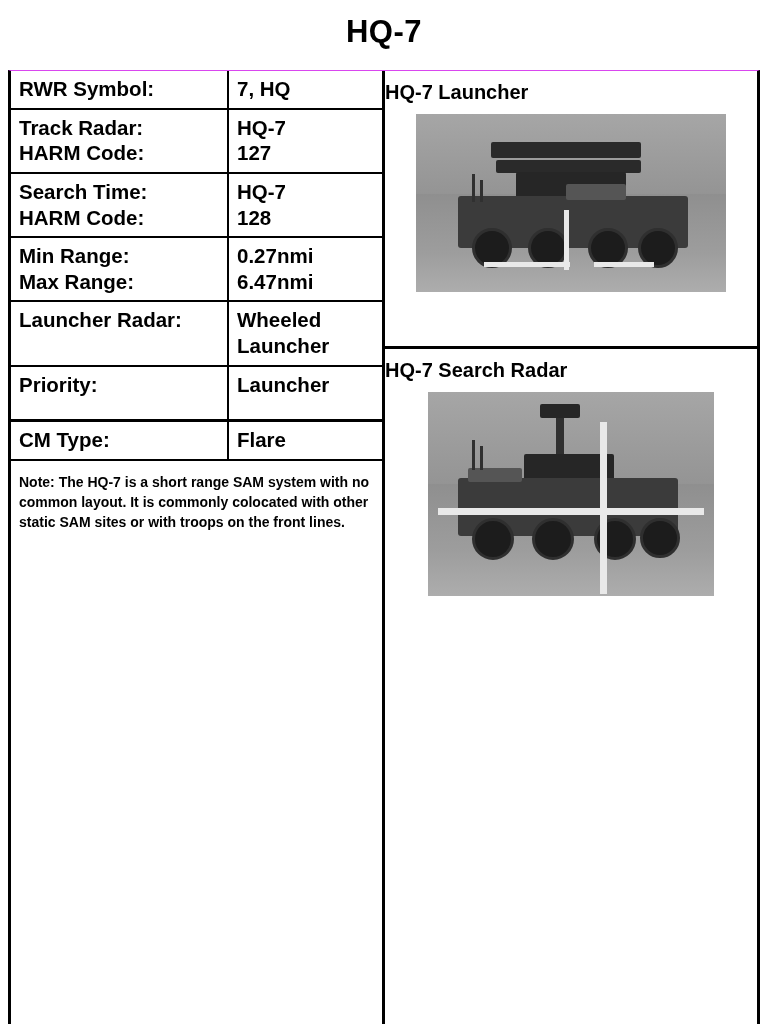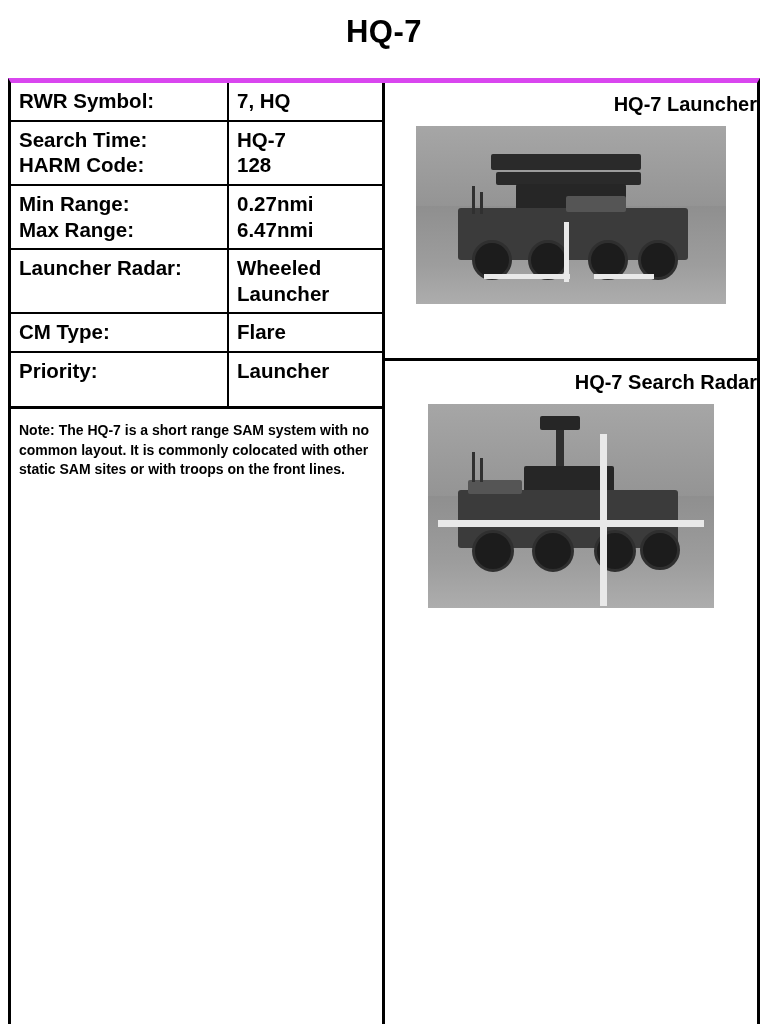--- a/index.html
+++ b/index.html
@@ -28,25 +28,24 @@
     padding-top: 14px;
     padding-bottom: 12px;
   }
   .content {
     position: absolute;
     top: 70px;
     left: 8px;
     right: 8px;
     bottom: 0;
     display: flex;
-    border-top: 5px solid #d946ef;
+    border-top: 1px solid #d946ef;
     border-left: 3px solid #000;
     border-right: 3px solid #000;
     box-sizing: border-box;
-    margin-top: 8px;
   }
   .left-col {
     width: 374px;
     border-right: 3px solid #000;
     box-sizing: border-box;
     display: flex;
     flex-direction: column;
   }
   .right-col {
     flex: 1;
@@ -78,21 +77,21 @@
   }
   .note {
     font-size: 14px;
     font-weight: bold;
     line-height: 1.42;
     padding: 12px 10px 10px 8px;
   }
   .panel {
     box-sizing: border-box;
     padding: 10px 0 6px 0;
-    text-align: right;
+    text-align: left;
   }
   .panel.first {
     border-bottom: 3px solid #000;
     height: 278px;
   }
   .panel-title {
     font-size: 20px;
     font-weight: bold;
     margin-bottom: 10px;
   }
@@ -169,42 +168,48 @@
 
     <div class="left-col">
 
       <table class="spec">
         <tbody>
           <tr>
             <td class="label">RWR Symbol:</td>
             <td class="value">7, HQ</td>
           </tr>
           <tr>
+            <td class="label" style="white-space:pre-line">Track Radar:
+HARM Code:</td>
+            <td class="value" style="white-space:pre-line">HQ-7
+127</td>
+          </tr>
+          <tr>
             <td class="label" style="white-space:pre-line">Search Time:
 HARM Code:</td>
             <td class="value" style="white-space:pre-line">HQ-7
 128</td>
           </tr>
           <tr>
             <td class="label" style="white-space:pre-line">Min Range:
 Max Range:</td>
             <td class="value" style="white-space:pre-line">0.27nmi
 6.47nmi</td>
           </tr>
           <tr>
             <td class="label">Launcher Radar:</td>
             <td class="value" style="padding-right:22px">Wheeled Launcher</td>
           </tr>
-          <tr>
-            <td class="label">CM Type:</td>
-            <td class="value">Flare</td>
-          </tr>
           <tr style="border-bottom:3px solid #000">
             <td class="label" style="padding-bottom:22px">Priority:</td>
             <td class="value" style="padding-bottom:22px">Launcher</td>
+          </tr>
+          <tr>
+            <td class="label">CM Type:</td>
+            <td class="value">Flare</td>
           </tr>
         </tbody>
       </table>
 
       <div class="note">Note:  The HQ-7 is a short range SAM system with no common layout.  It is commonly colocated with other static SAM sites or with troops on the front lines.</div>
 
     </div>
 
     <div class="right-col">
 

